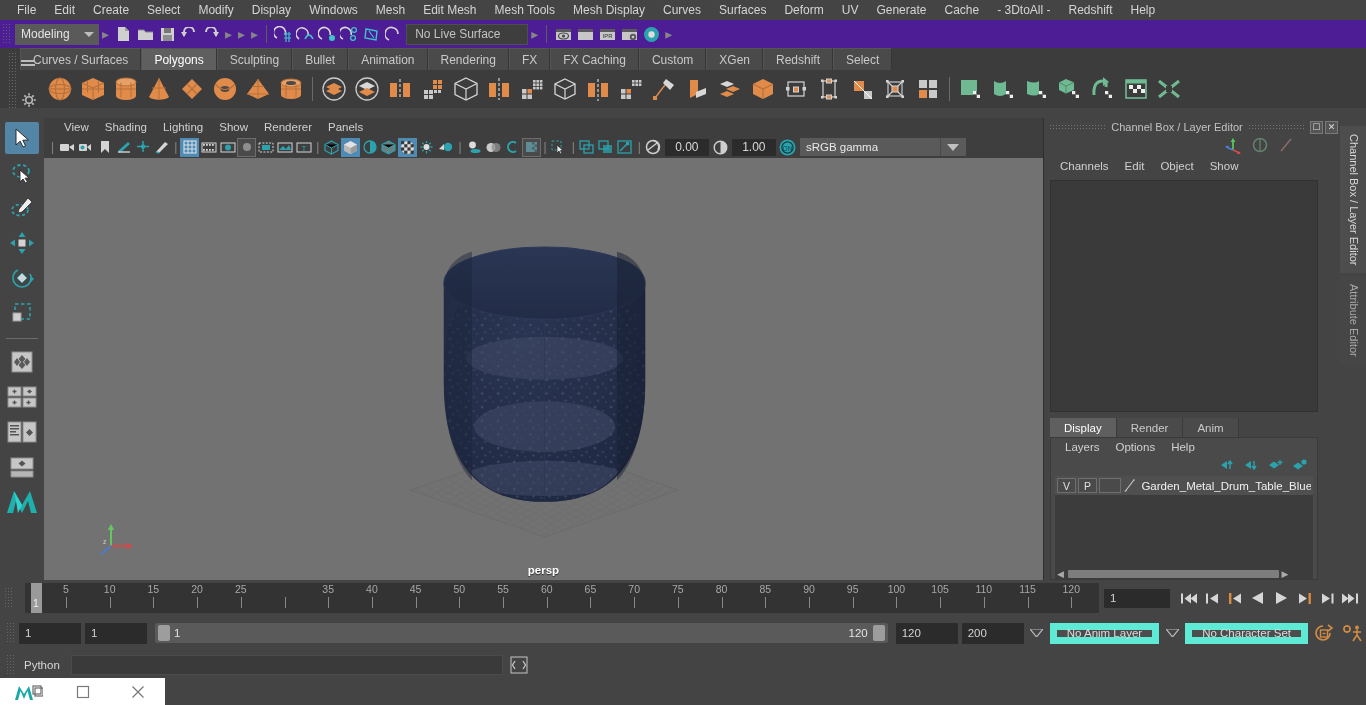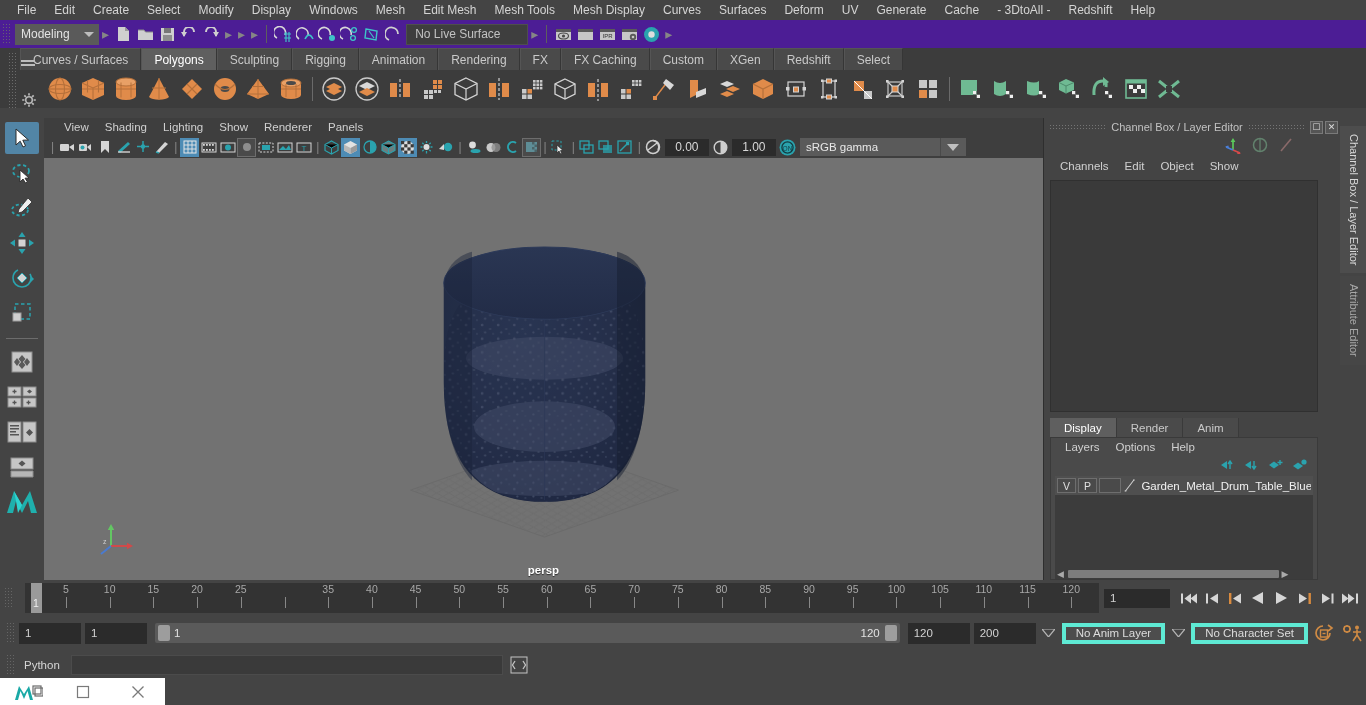--- a/index.html
+++ b/index.html
@@ -473,21 +473,21 @@
   .rangetrack .hi { right: 3px; }
   .rangetrack .lolab { position: absolute; left: 19px; font-size: 11.5px; color: #e2e2e2; }
   .rangetrack .hilab { position: absolute; right: 20px; font-size: 11.5px; color: #e2e2e2; }
   .dropbtn {
     width: 18px; height: 20px;
     display: flex; align-items: center; justify-content: center;
   }
   .combo {
     height: 21px;
     background: #4d4d4d;
-    border: 4px solid #5eead4;
+    border: 7px solid #5eead4;
     color: #dcdcdc;
     font-size: 11.5px;
     display: flex; align-items: center;
     padding: 0 10px;
   }
 
   
   .cmdline {
     position: absolute;
     left: 0; right: 0; top: 652px;
@@ -711,21 +711,21 @@
 <div class="shelfwrap">
   <div class="shelf-left-rail"></div>
   <svg class="shelftabs-hamb" style="position:absolute;left:20px;top:57px" width="16" height="10">
     <rect x="1" y="3" width="14" height="2" fill="#bdbdbd"></rect>
       <rect x="1" y="7" width="14" height="2" fill="#bdbdbd"></rect>
   </svg>
   <div class="shelftabs">
     <div class="shelftab">Curves / Surfaces</div>
     <div class="shelftab active">Polygons</div>
     <div class="shelftab">Sculpting</div>
-    <div class="shelftab">Rigging</div>
+    <div class="shelftab">Bullet</div>
     <div class="shelftab">Animation</div>
     <div class="shelftab">Rendering</div>
     <div class="shelftab">FX</div>
     <div class="shelftab">FX Caching</div>
     <div class="shelftab">Custom</div>
     <div class="shelftab">XGen</div>
     <div class="shelftab">Redshift</div>
     <div class="shelftab">Select</div>
   </div>
   <svg class="shelf-gear" viewBox="0 0 16 16">

